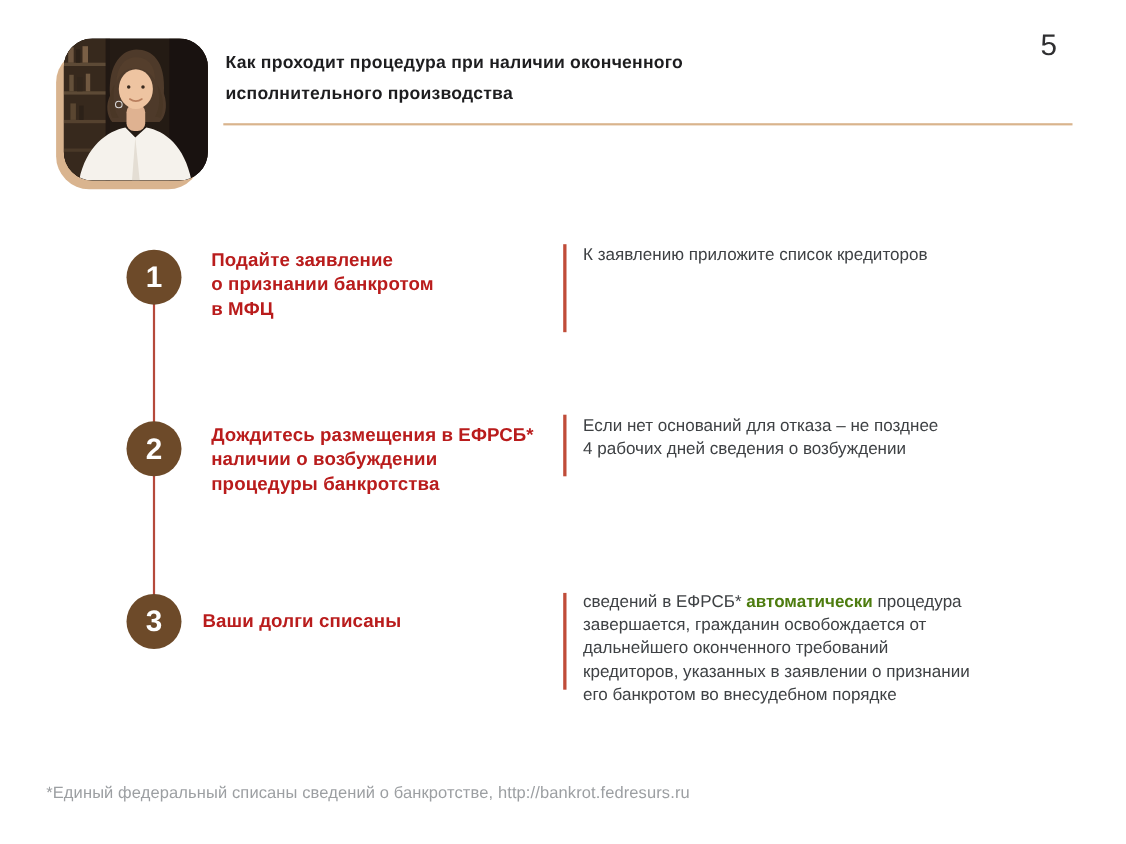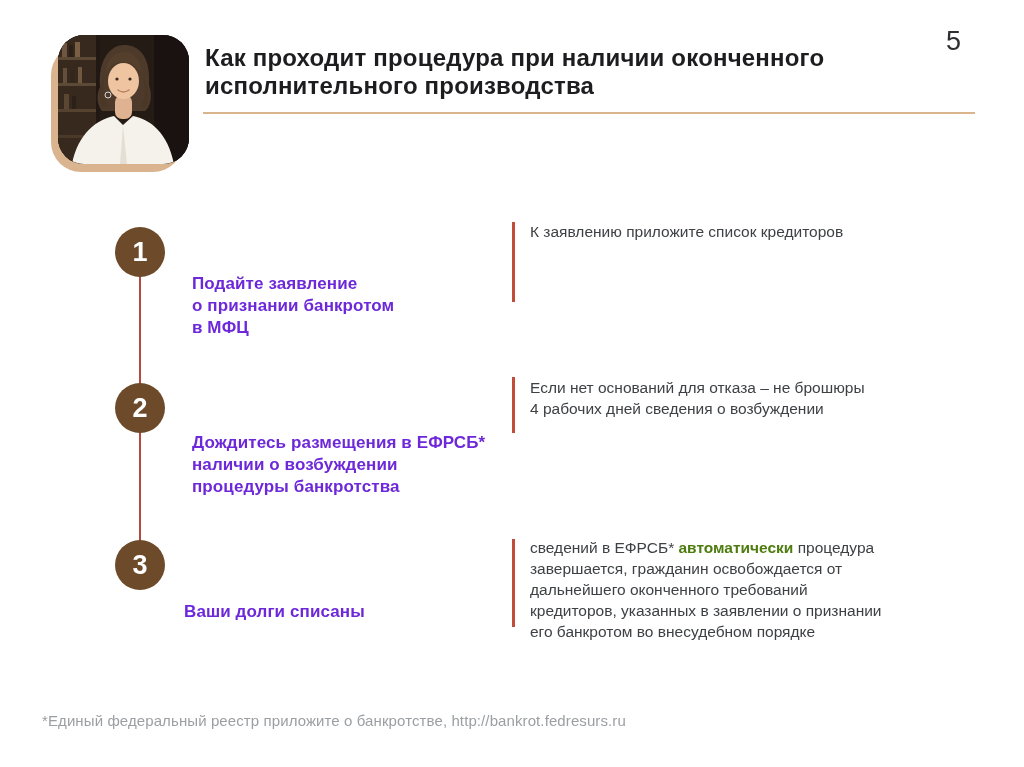--- a/index.html
+++ b/index.html
@@ -18,21 +18,21 @@
     border-radius: 30px; background: #d9b48f;
   }
   .avatar-photo {
     position: absolute; left: 58px; top: 35px; width: 131px; height: 129px;
     border-radius: 26px; overflow: hidden; background: #241b14;
   }
   .avatar-photo svg { display: block; }
 
   .title {
     position: absolute; left: 205px; top: 44px;
-    font-size: 24px; line-height: 28px; font-weight: 700;
+    font-size: 16px; line-height: 28px; font-weight: 700;
     color: #1d1d1f; letter-spacing: 0.2px;
   }
 
   .title-rule {
     position: absolute; left: 203px; top: 112px; width: 772px; height: 2px;
     background: #d9b48d;
   }
 
   .connector {
     position: absolute; left: 139px; top: 252px; width: 2px; height: 313px;
@@ -42,21 +42,21 @@
   .badge {
     position: absolute; left: 115px; width: 50px; height: 50px;
     border-radius: 50%; background: #6d4a29; color: #ffffff;
     font-weight: 700; font-size: 27px;
     display: flex; align-items: center; justify-content: center;
   }
   .b1 { top: 227px; } .b2 { top: 383px; } .b3 { top: 540px; }
 
   .step-label {
     position: absolute; font-size: 17px; line-height: 22px;
-    font-weight: 700; color: #6d28d9; letter-spacing: 0.1px; margin-top: 47px;
+    font-weight: 700; color: #b91c1c; letter-spacing: 0.1px;
   }
   .l1 { left: 192px; top: 226px; }
   .l2 { left: 192px; top: 385px; }
   .l3 { left: 184px; top: 554px; }
 
   .sep {
     position: absolute; left: 512px; width: 3px; background: #c04c39;
   }
   .s1 { top: 222px; height: 80px; }
   .s2 { top: 377px; height: 56px; }
@@ -153,28 +153,28 @@
     <div>Ваши долги списаны</div>
   </div>
 
   <div class="sep s1"></div>
   <div class="note n1">
     <div>К заявлению приложите список кредиторов</div>
   </div>
 
   <div class="sep s2"></div>
   <div class="note n2">
-    <div>Если нет оснований для отказа – не брошюры</div>
+    <div>Если нет оснований для отказа – не позднее</div>
     <div>4 рабочих дней сведения о возбуждении</div>
   </div>
 
   <div class="sep s3"></div>
   <div class="note n3">
     <div><span>сведений в ЕФРСБ* </span><span class="hl">автоматически</span><span> процедура</span></div>
     <div>завершается, гражданин освобождается от</div>
     <div>дальнейшего оконченного требований</div>
     <div>кредиторов, указанных в заявлении о признании</div>
     <div>его банкротом во внесудебном порядке</div>
   </div>
 
-  <div class="footnote">*Единый федеральный реестр приложите о банкротстве, http://bankrot.fedresurs.ru</div>
+  <div class="footnote">*Единый федеральный списаны сведений о банкротстве, http://bankrot.fedresurs.ru</div>
 
 </div>
 
 </body></html>

